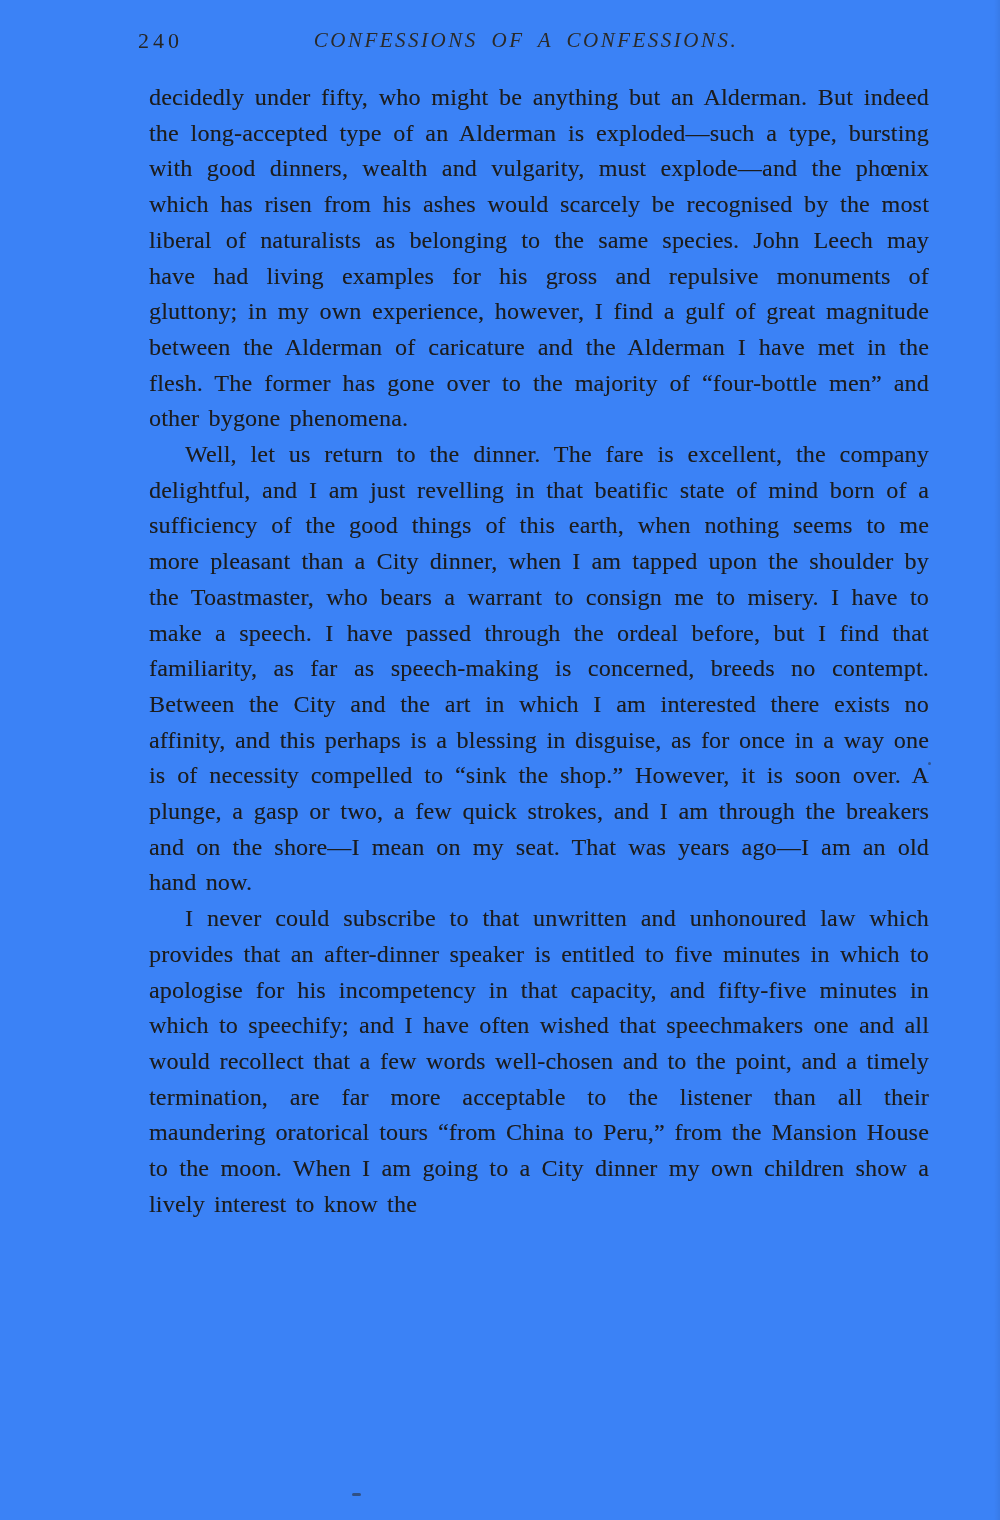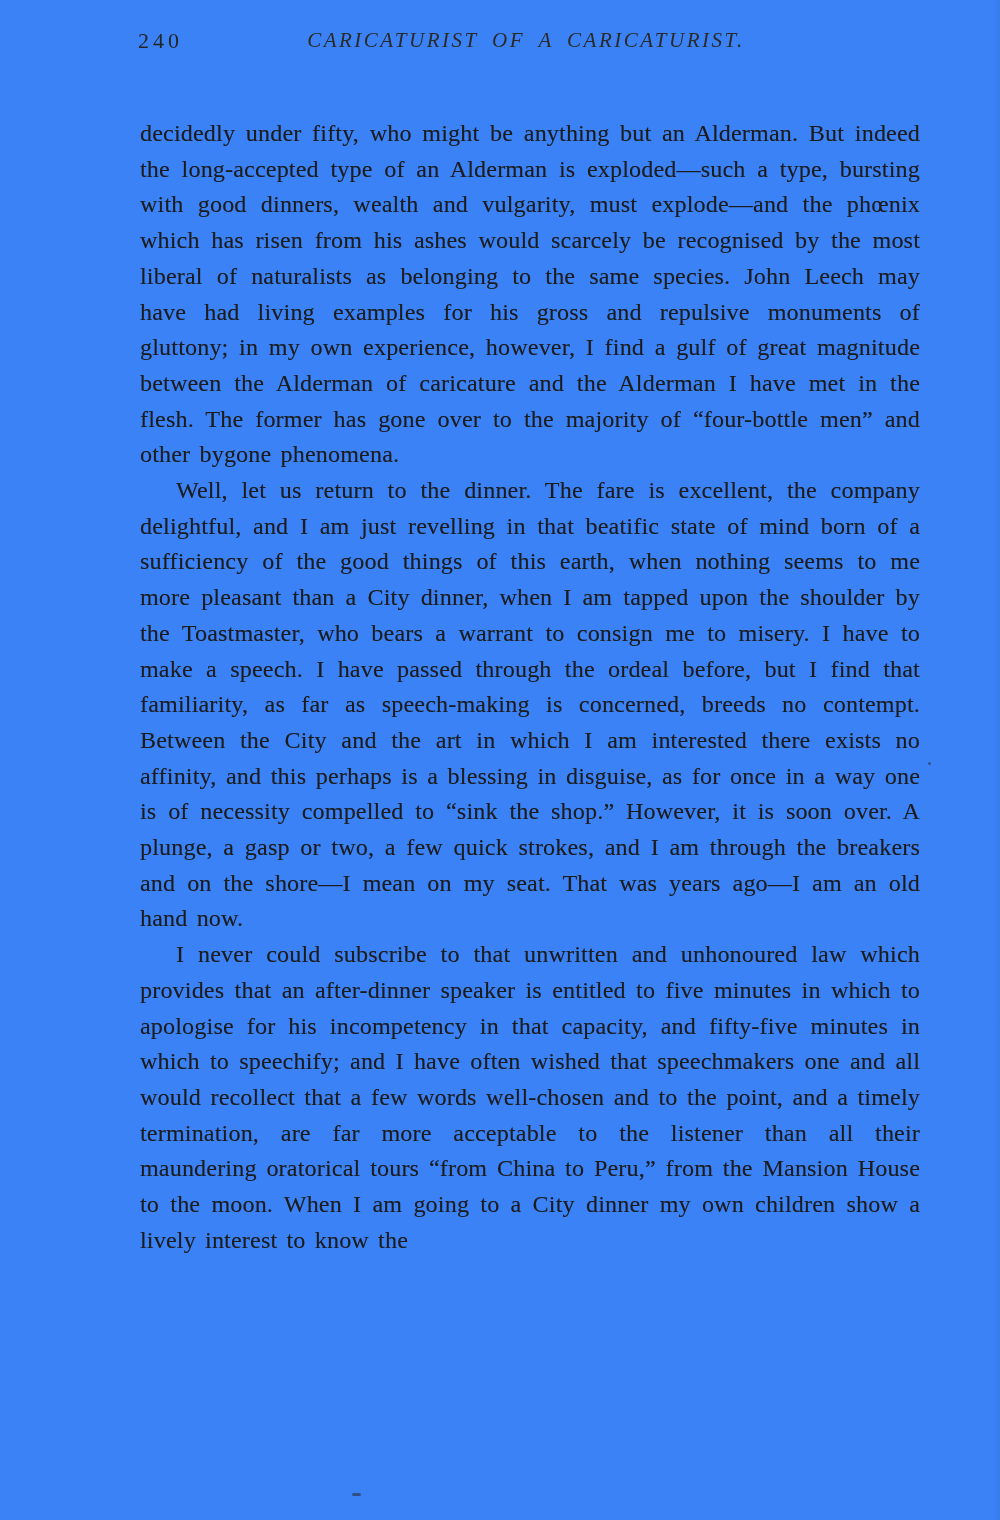--- a/index.html
+++ b/index.html
@@ -47,23 +47,22 @@
     text-align: center;
     font-style: italic;
     font-size: 21px;
     letter-spacing: 2.5px;
     word-spacing: 6px;
     color: #2a2a2a;
   }
   .text-block {
     position: absolute;
     top: 80px;
-    left: 140px;
+    left: 149px;
     width: 780px;
-    margin-top: 36px;
   }
   .text-block p {
     margin: 0;
     text-align: justify;
     font-size: 24px;
     line-height: 35.7px;
     word-spacing: 3px;
     letter-spacing: 0.2px;
     color: #1c1c1c;
     text-shadow: 0.25px 0.25px 0 rgba(20,20,20,0.35);
@@ -90,21 +89,21 @@
     background: rgba(40,40,40,0.5);
   }
 </style>
 </head>
 <body>
 
 <div class="page">
 
   <div class="running-head">
     <span class="page-number">240</span>
-    <span class="running-title">CARICATURIST OF A CARICATURIST.</span>
+    <span class="running-title">CONFESSIONS OF A CONFESSIONS.</span>
   </div>
 
   <div class="text-block">
     <p>decidedly under fifty, who might be anything but an Alderman. But indeed the long-accepted type of an Alderman is exploded—such a type, bursting with good dinners, wealth and vulgarity, must explode—and the phœnix which has risen from his ashes would scarcely be recognised by the most liberal of naturalists as belonging to the same species.  John Leech may have had living examples for his gross and repulsive monuments of gluttony; in my own experience, however, I find a gulf of great magnitude between the Alderman of caricature and the Alderman I have met in the flesh.  The former has gone over to the majority of “four-bottle men” and other bygone phenomena.</p>
     <p class="indent">Well, let us return to the dinner.  The fare is excellent, the company delightful, and I am just revelling in that beatific state of mind born of a sufficiency of the good things of this earth, when nothing seems to me more pleasant than a City dinner, when I am tapped upon the shoulder by the Toastmaster, who bears a warrant to consign me to misery.  I have to make a speech.  I have passed through the ordeal before, but I find that familiarity, as far as speech-making is concerned, breeds no contempt.  Between the City and the art in which I am interested there exists no affinity, and this perhaps is a blessing in disguise, as for once in a way one is of necessity compelled to “sink the shop.”  However, it is soon over.  A plunge, a gasp or two, a few quick strokes, and I am through the breakers and on the shore—I mean on my seat.  That was years ago—I am an old hand now.</p>
     <p class="indent">I never could subscribe to that unwritten and unhonoured law which provides that an after-dinner speaker is entitled to five minutes in which to apologise for his incompetency in that capacity, and fifty-five minutes in which to speechify; and I have often wished that speechmakers one and all would recollect that a few words well-chosen and to the point, and a timely termination, are far more acceptable to the listener than all their maundering oratorical tours “from China to Peru,” from the Mansion House to the moon.  When I am going to a City dinner my own children show a lively interest to know the</p>
   </div>
 
   <div class="ink-speck"></div>
   <div class="ink-dot"></div>

